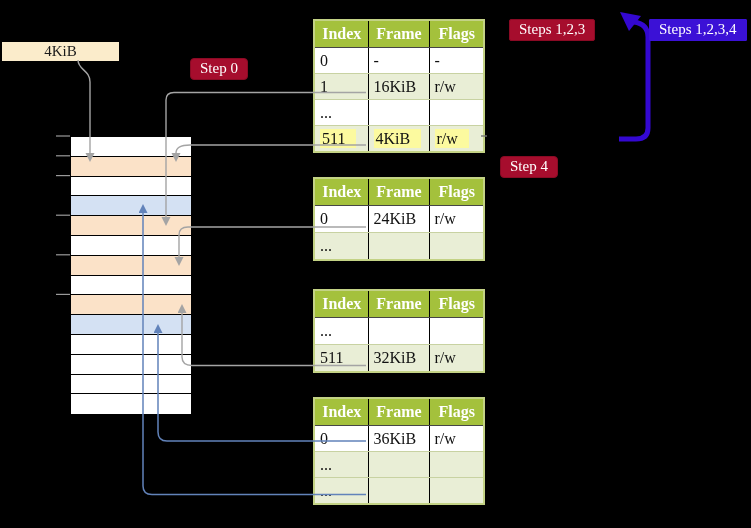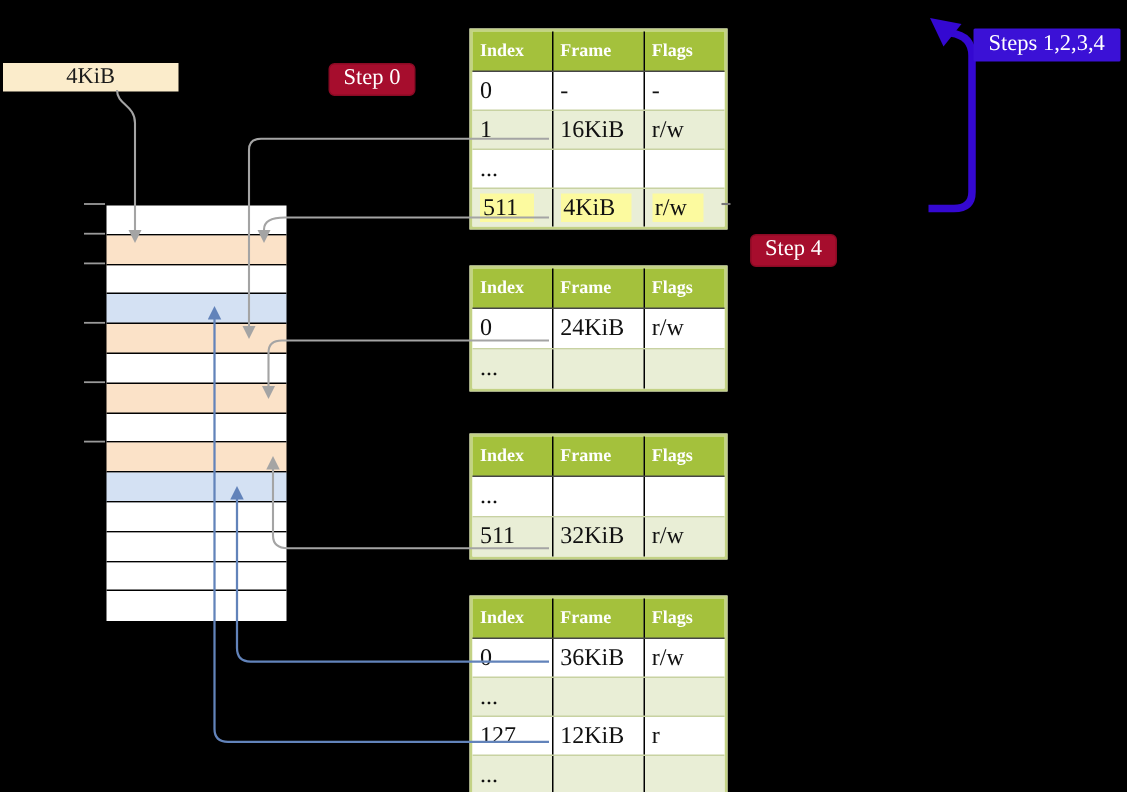--- a/index.html
+++ b/index.html
@@ -20,21 +20,21 @@
   #memstrip{position:absolute;left:70px;top:136px;width:120px;border:1px solid #000;z-index:2;}
   .mrow{height:19.8px;box-sizing:border-box;border-bottom:1px solid #000;background:#fff;}
   .mrow:last-child{border-bottom:none;}
   .mrow.frame{background:#fbe2c8;}
   .mrow.page{background:#d4e1f3;}
   .mrow.free{background:#ffffff;}
 
   
   .ptable{position:absolute;border:2px solid #c3d285;background:#fff;z-index:3;}
   .ptable table{border-collapse:collapse;table-layout:fixed;}
-  .ptable th{background:#a4c13c;color:#fff;font-size:12px;font-weight:bold;text-align:left;
+  .ptable th{background:#a4c13c;color:#fff;font-size:16px;font-weight:bold;text-align:center;
              padding:2px 4px 3px 5px;height:21px;border-right:1px solid #000;
              border-bottom:1px solid #454545;}
   .ptable th:last-child{border-right:none;}
   .ptable td{font-size:16px;color:#111;text-align:left;padding:0 4px 0 5px;height:25px;
              border-right:1px solid #000;border-bottom:1px solid #c8d2a2;background:#fff;}
   .ptable td:last-child{border-right:none;}
   .ptable tr:last-child td{border-bottom:none;}
   .ptable tr.alt td{background:#e9eed6;}
   .t2 td,.t3 td{height:26px;}
   .hl{background:#fcfa9f;padding:1px 11px 1px 2px;}
@@ -42,21 +42,22 @@
   
   #overlay{position:absolute;left:0;top:0;z-index:5;pointer-events:none;}
 </style>
 </head>
 <body>
 
 <div id="stage">
 
   <div class="memlabel">4KiB</div>
 
-  <div class="badge red" style="left:190px;top:42px;margin-left:29px;">Step 0</div>
+  <div class="badge red" style="left:190px;top:58px;">Step 0</div>
+  <div class="badge red" style="left:509px;top:19px;border-radius:2px;">Steps 1,2,3</div>
   <div class="badge blue" style="left:649px;top:19px;text-align:center;">Steps 1,2,3,4</div>
   <div class="badge red" style="left:500px;top:156px;">Step 4</div>
 
   <div id="memstrip">
     <div class="mrow free"></div>
     <div class="mrow frame"></div>
     <div class="mrow free"></div>
     <div class="mrow page"></div>
     <div class="mrow frame"></div>
     <div class="mrow free"></div>
@@ -176,25 +177,20 @@
       </tr>
       <tr>
         <td>0</td>
         <td>36KiB</td>
         <td>r/w</td>
       </tr>
       <tr class="alt">
         <td>...</td>
         <td></td>
         <td></td>
-      </tr>
-      <tr>
-        <td>127</td>
-        <td>12KiB</td>
-        <td>r</td>
       </tr>
       <tr class="alt">
         <td>...</td>
         <td></td>
         <td></td>
       </tr>
     </tbody>
       </table>
   </div>
 

